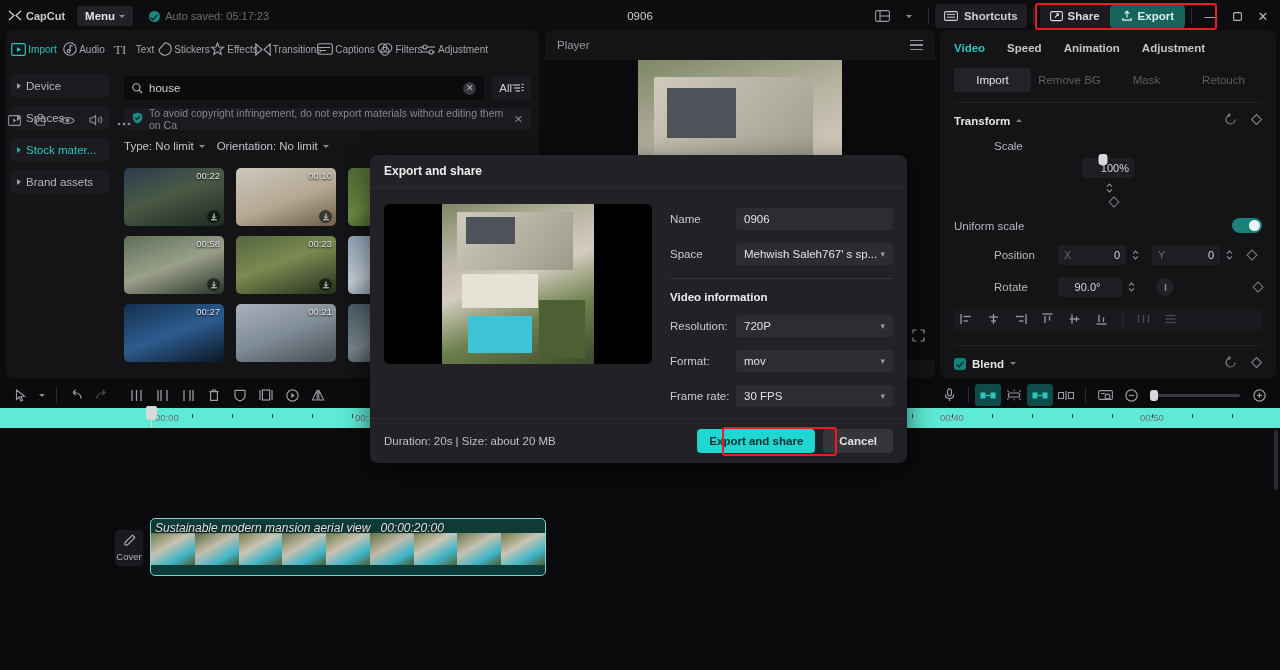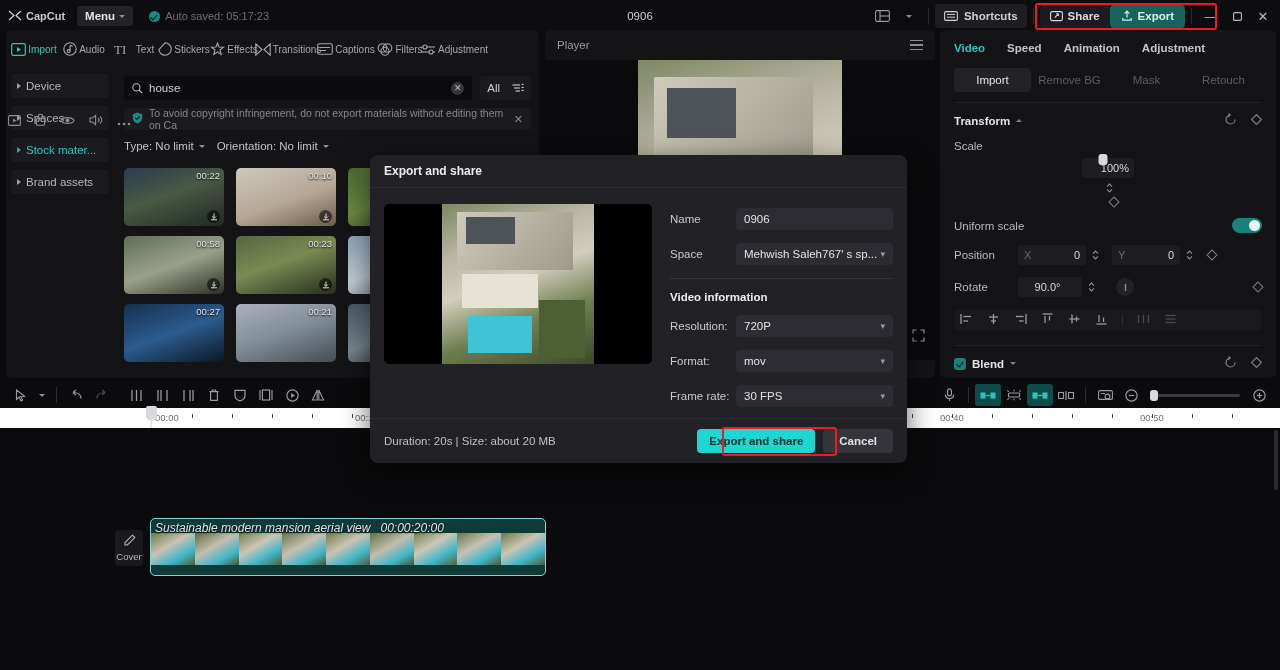--- a/index.html
+++ b/index.html
@@ -62,21 +62,21 @@
   .side-item.active { color: #2ec5bb; }
   .tri { width: 0; height: 0; border-top: 3.2px solid transparent; border-bottom: 3.2px solid transparent; border-left: 4px solid currentColor; opacity: .85; }
 
   .content { position: absolute; left: 110px; top: 0; right: 0; bottom: 0; padding: 8px; }
   .searchrow { display: flex; align-items: center; gap: 8px; }
   .searchbox {
     flex: 1; height: 24px; background: #0b0b0e; border-radius: 4px;
     display: flex; align-items: center; padding: 0 8px; gap: 6px; font-size: 11.5px; color: #cfcfd2;
   }
   .search-x { margin-left: auto; width: 13px; height: 13px; border-radius: 50%; background: #36363c; color: #bdbdc2; font-size: 9px; display: flex; align-items: center; justify-content: center; }
-  .allbtn { height: 24px; padding: 0 7px; display: flex; align-items: center; gap: 12px; font-size: 11.5px; color: #cfcfd2; background: #1b1b1f; border-radius: 4px; }
+  .allbtn { height: 24px; padding: 0 7px; display: flex; align-items: center; gap: 0; font-size: 11.5px; color: #cfcfd2; background: #1b1b1f; border-radius: 4px; }
   .notice {
     margin-top: 8px; height: 22px; background: #1b1b1f; border-radius: 4px;
     display: flex; align-items: center; padding: 0 8px; gap: 6px; font-size: 10.5px; color: #85858b; overflow: hidden;
   }
   .notice .shield { color: #2ec5bb; }
   .notice .nx { margin-left: auto; color: #85858b; font-size: 11px; }
   .filters { margin-top: 10px; display: flex; gap: 12px; }
   .filter { display: flex; align-items: center; gap: 5px; font-size: 11.5px; color: #c2c2c7; }
   .chev { width: 0; height: 0; border-left: 3.2px solid transparent; border-right: 3.2px solid transparent; border-top: 3.8px solid #8d8d93; }
 
@@ -100,21 +100,21 @@
   .rtab { color: #c4c4c9; font-weight: bold; }
   .rtab.active { color: #2ec5bb; }
   .subtabs { display: flex; background: #141417; height: 24px; margin-top: 2px; }
   .subtab { flex: 1; display: flex; align-items: center; justify-content: center; font-size: 11.5px; color: #5d5d63; border-radius: 4px; }
   .subtab.active { background: #232327; color: #e3e3e5; }
   .hr { height: 1px; background: #232327; margin: 10px 0; }
   .sect-head { display: flex; align-items: center; gap: 6px; font-size: 11.5px; font-weight: bold; color: #e3e3e5; }
   .sect-head .acts { margin-left: auto; display: flex; gap: 14px; align-items: center; color: #7e7e85; }
   .up-caret { width: 0; height: 0; border-left: 3.2px solid transparent; border-right: 3.2px solid transparent; border-bottom: 3.8px solid #7e7e85; }
   .row { display: flex; align-items: center; margin-top: 12px; font-size: 11.5px; color: #b7b7bd; }
-  .row .lbl { width: 64px; color: #b7b7bd; }
+  .row .lbl { width: 64px; color: #b7b7bd; margin-left: 40px; }
   .slider { flex: 1; height: 3px; background: #313137; border-radius: 2px; position: relative; margin-right: 10px; }
   .slider .fill { position: absolute; left: 0; top: 0; height: 3px; width: 16%; background: #6d6d75; border-radius: 2px; }
   .slider .knob { position: absolute; left: 16%; top: -4px; width: 9px; height: 11px; border-radius: 3px; background: #d9d9dd; transform: translateX(-50%); }
   .numfield { width: 52px; height: 20px; background: #1e1e22; border-radius: 3px; display: flex; align-items: center; justify-content: flex-end; padding-right: 5px; font-size: 11px; color: #d6d6d8; }
   .spin { width: 13px; height: 20px; display: flex; flex-direction: column; align-items: center; justify-content: center; gap: 2px; margin-left: 3px; color: #8d8d93; }
   .diamond { width: 8px; height: 8px; border: 1.3px solid #7e7e85; transform: rotate(45deg); margin-left: 12px; }
   .toggle { margin-left: auto; width: 30px; height: 15px; border-radius: 8px; background: #17817a; position: relative; }
   .toggle::after { content: ""; position: absolute; right: 2px; top: 2px; width: 11px; height: 11px; border-radius: 50%; background: #e8f5f4; }
   .xyfield { width: 68px; height: 20px; background: #1e1e22; border-radius: 3px; display: flex; align-items: center; padding: 0 6px; font-size: 11px; color: #d6d6d8; }
   .xyfield .ax { color: #68686f; margin-right: 10px; }
@@ -125,21 +125,21 @@
   .cbx { width: 12px; height: 12px; border-radius: 3px; background: #17817a; position: relative; }
   .cbx::after { content: ""; position: absolute; left: 3.5px; top: 2px; width: 3px; height: 6px; border: solid #0f0f12; border-width: 0 1.5px 1.5px 0; transform: rotate(42deg); }
 
   
   .tl-toolbar { position: absolute; left: 0; top: 382px; width: 1280px; height: 26px; display: flex; align-items: center; padding: 0 8px; color: #9a9aa0; }
   .tl-ic { width: 26px; height: 22px; display: flex; align-items: center; justify-content: center; }
   .tl-ic.on { background: #0f4c49; border-radius: 3px; color: #2ec5bb; }
   .zoomslider { width: 90px; height: 3px; background: #3a3a40; border-radius: 2px; position: relative; margin: 0 6px; }
   .zoomslider .zk { position: absolute; left: 0; top: -4px; width: 8px; height: 11px; border-radius: 3px; background: #d9d9dd; }
 
-  .ruler { position: absolute; left: 0; top: 408px; width: 1280px; height: 20px; background: #ffffff; }
+  .ruler { position: absolute; left: 0; top: 408px; width: 1280px; height: 20px; background: #5eead4; }
   .tick { position: absolute; top: 6px; width: 1px; height: 4px; background: #3e3e45; }
   .tlabel { position: absolute; top: 4px; font-size: 9.5px; color: #6e6e75; }
   .playhead { position: absolute; top: 406px; width: 1px; height: 264px; background: #d9d9dd; }
   .playhead-cap { position: absolute; top: 406px; width: 11px; height: 14px; background: #d9d9dd; border-radius: 2px 2px 4px 4px; margin-left: -5px; }
 
   .tl-body { position: absolute; left: 0; top: 428px; width: 1280px; height: 242px; background: #0b0b0d; }
   .track-ctl { position: absolute; left: 8px; top: 112px; display: flex; align-items: center; gap: 14px; color: #8d8d93; }
   .cover-btn { position: absolute; left: 115px; top: 530px; width: 28px; height: 36px; background: #1a1a1e; border-radius: 4px; display: flex; flex-direction: column; align-items: center; justify-content: center; gap: 2px; font-size: 9.5px; color: #b5b5bb; }
   .clip {
     position: absolute; left: 150px; top: 518px; width: 396px; height: 58px;

